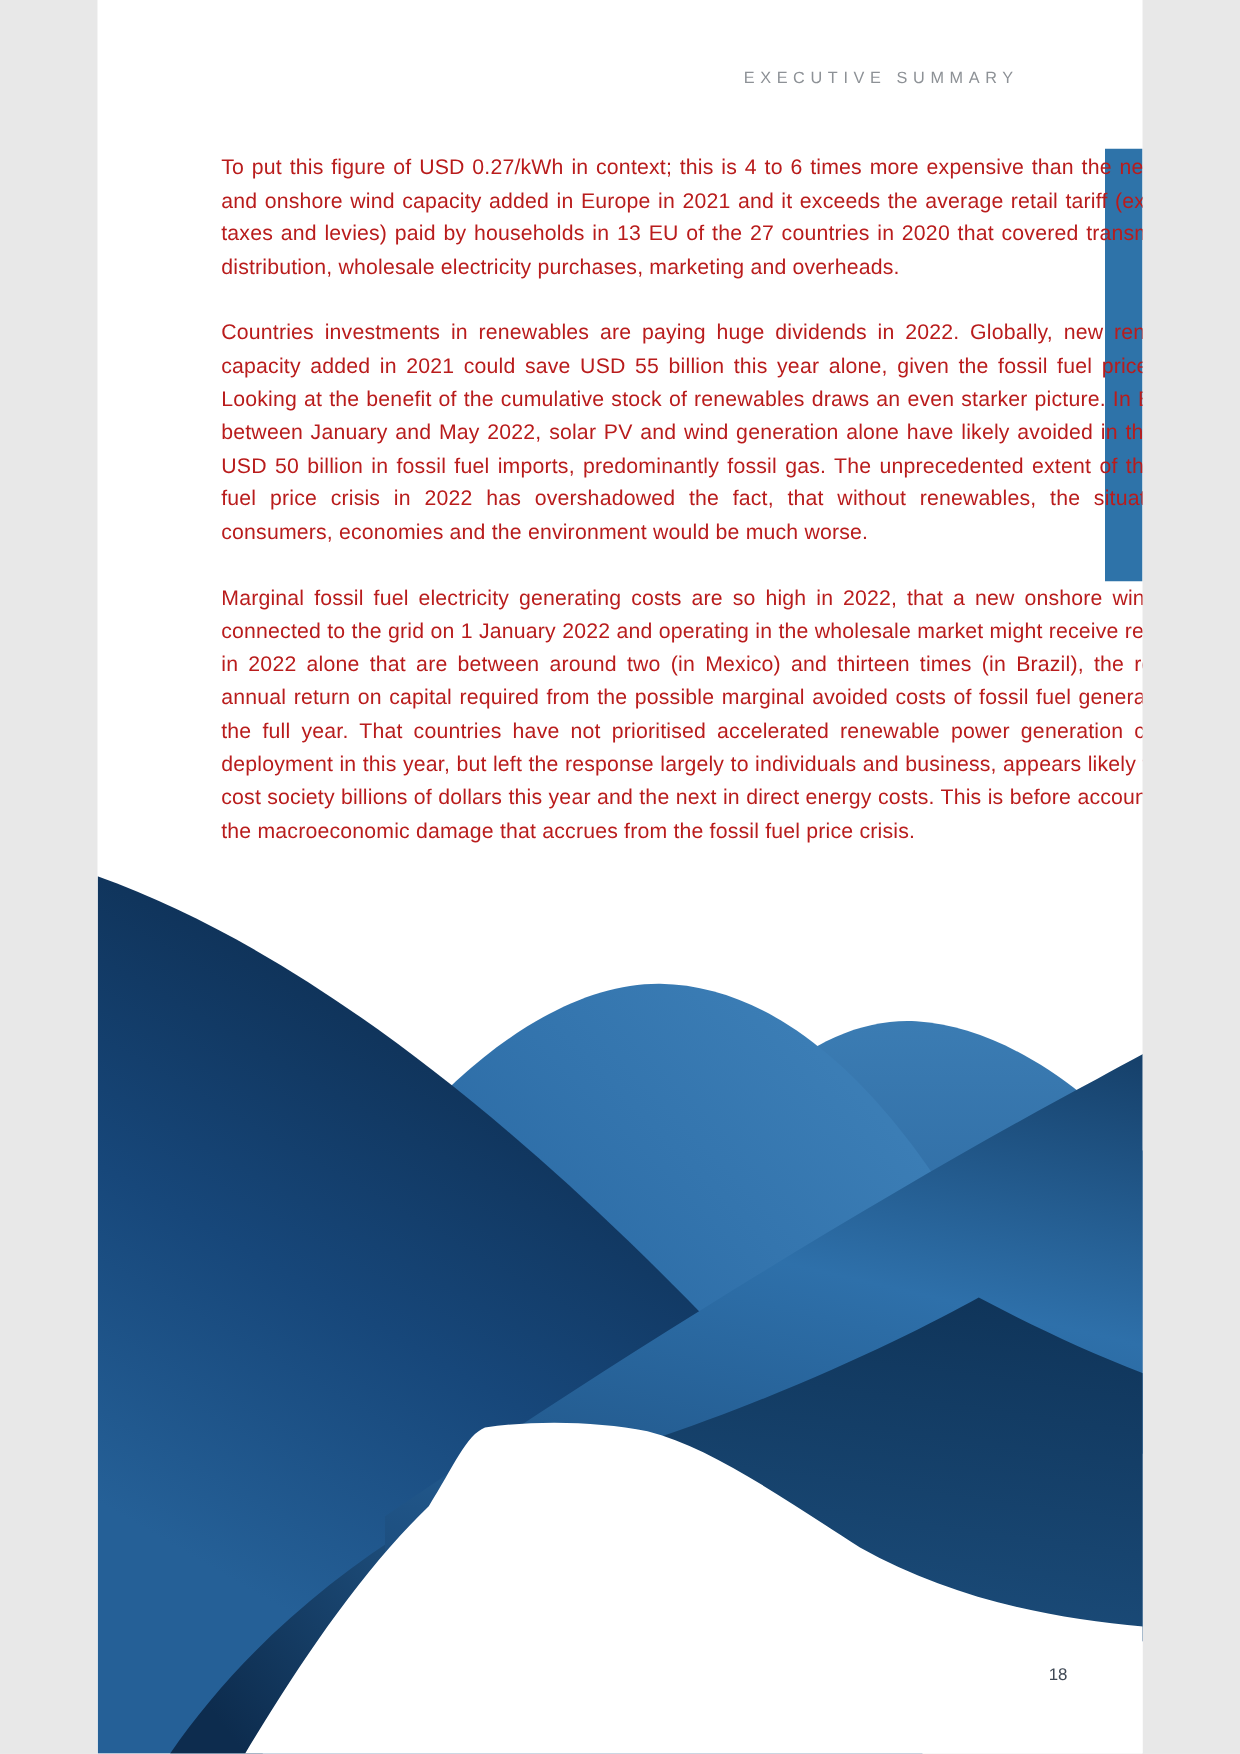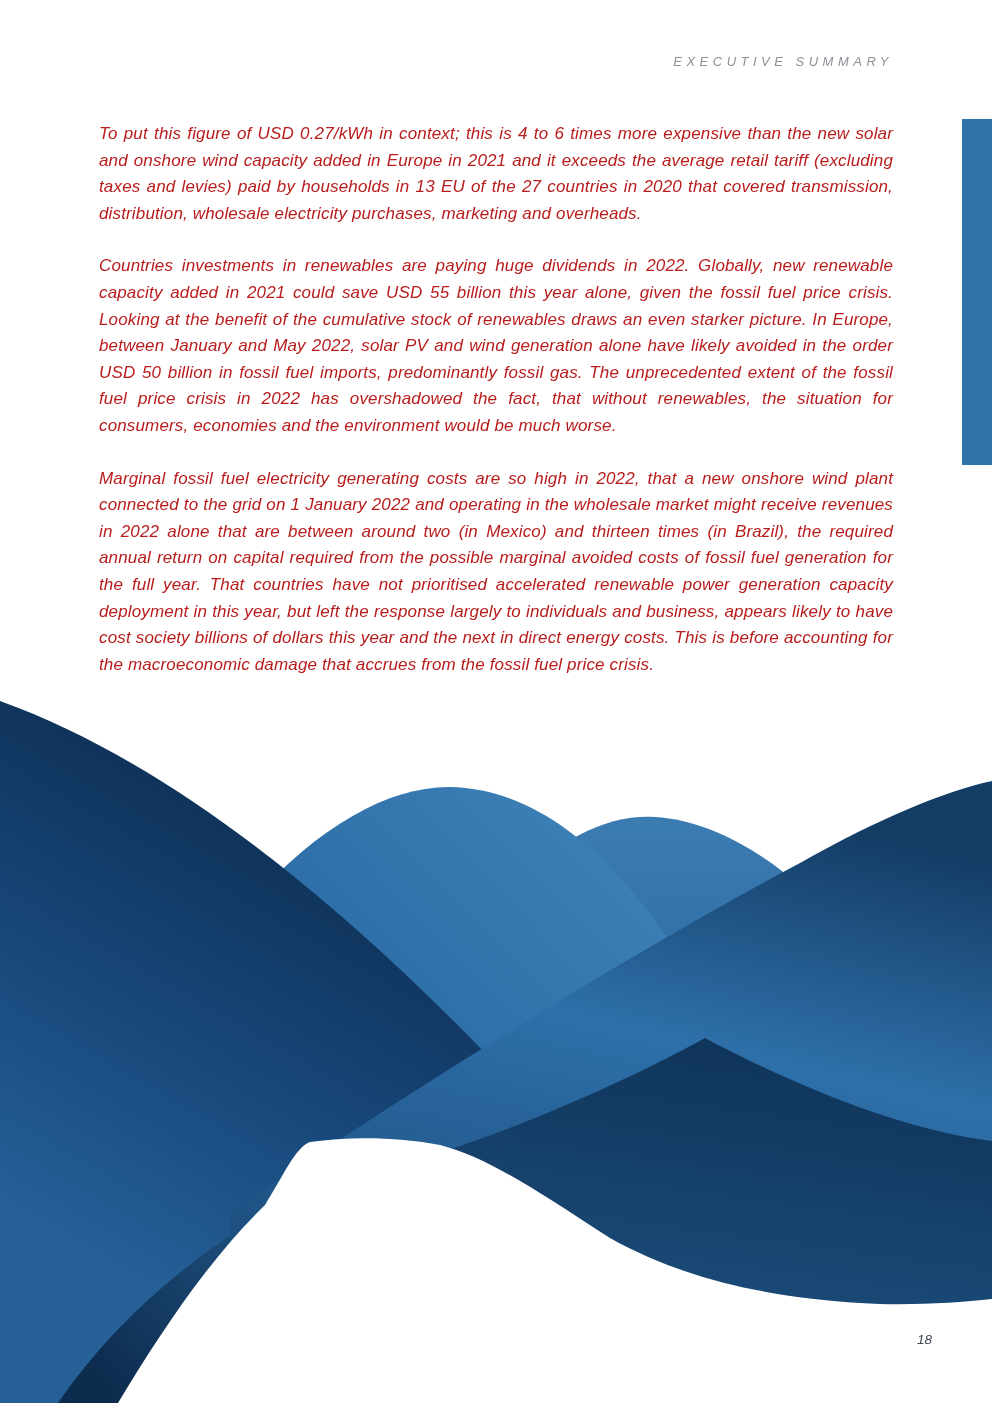--- a/index.html
+++ b/index.html
@@ -1,23 +1,22 @@
 <!DOCTYPE html>
 <html><head>
 <meta charset="utf-8">
 <style>
   html,body{margin:0;padding:0;background:#e8e8e8;}
   .page{
     position:relative;
-    width:992px;height:1403px;
+    width:836px;height:1403px;
     margin:0 auto;
     background:#ffffff;
     overflow:hidden;
     font-family:"Liberation Sans", sans-serif;
-    font-style:italic;
   }
   .running-head{
     position:absolute;
     top:54px;right:99px;
     font-size:13px;
     letter-spacing:4.5px;
     color:#8d9196;
     font-weight:400;
   }
   .accent-bar{

